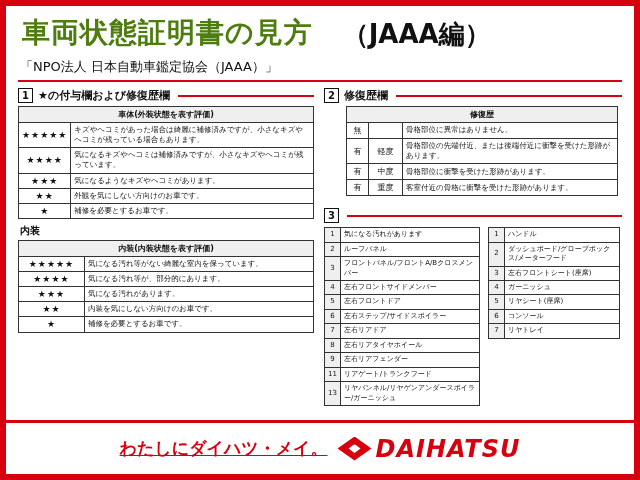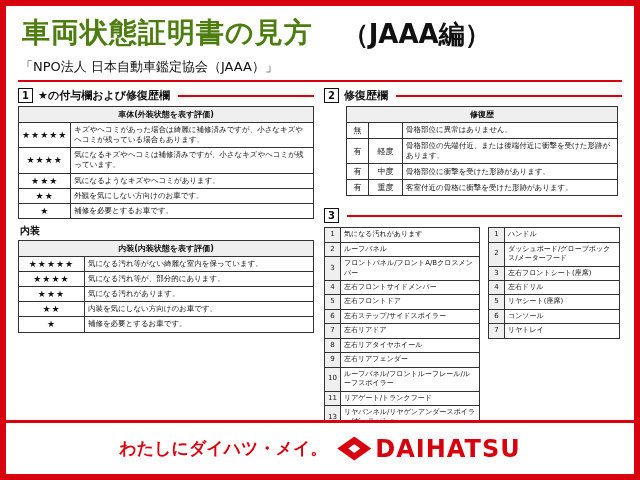--- a/index.html
+++ b/index.html
@@ -67,22 +67,22 @@
   .list-tbl td { border:1px solid #333; padding:1.5px 3px; line-height:1.35; }
   .list-no { width:16px; text-align:center; background:#efefef; }
   .lw1 { width:156px; }
   .lw2 { width:132px; }
 
   .footer {
     position:absolute; left:0; right:0; bottom:0; height:54px;
     border-top:3px solid #d7000f; background:#fff;
     display:flex; align-items:center; justify-content:center; gap:10px;
   }
-  .f-slogan { font-size:17px; font-weight:bold; color:#d7000f; letter-spacing:0px; }
-  .f-logo { display:flex; align-items:center; gap:4px; }
+  .f-slogan { font-size:17px; font-weight:bold; color:#d7000f; letter-spacing:0px;text-decoration:underline; }
+  .f-logo { display:flex; align-items:center; gap:4px;font-style:italic; }
   .f-mark {
     width:34px; height:24px; background:#d7000f;
     clip-path:polygon(50% 0%, 100% 50%, 50% 100%, 0% 50%);
     position:relative;
   }
   .f-mark::after{
     content:""; position:absolute; left:50%; top:50%; transform:translate(-50%,-50%);
     width:12px; height:9px; background:#fff;
     clip-path:polygon(50% 0%, 100% 50%, 50% 100%, 0% 50%);
   }
@@ -248,24 +248,20 @@
                 </tr>
             <tr>
                   <td class="list-no">8</td>
                   <td>左右リアタイヤホイール</td>
                 </tr>
             <tr>
                   <td class="list-no">9</td>
                   <td>左右リアフェンダー</td>
                 </tr>
             <tr>
-                  <td class="list-no">10</td>
-                  <td>ルーフパネル/フロントルーフレール/ルーフスポイラー</td>
-                </tr>
-            <tr>
                   <td class="list-no">11</td>
                   <td>リアゲート/トランクフード</td>
                 </tr>
             <tr>
                   <td class="list-no">13</td>
                   <td>リヤパンネル/リヤゲンアンダースポイラー/ガーニッシュ</td>
                 </tr>
           </tbody>
             </table>
 
@@ -278,21 +274,21 @@
             <tr>
                   <td class="list-no">2</td>
                   <td>ダッシュボード/グローブボックス/メーターフード</td>
                 </tr>
             <tr>
                   <td class="list-no">3</td>
                   <td>左右フロントシート(座席)</td>
                 </tr>
             <tr>
                   <td class="list-no">4</td>
-                  <td>左右ドリル</td>
+                  <td>ガーニッシュ</td>
                 </tr>
             <tr>
                   <td class="list-no">5</td>
                   <td>リヤシート(座席)</td>
                 </tr>
             <tr>
                   <td class="list-no">6</td>
                   <td>コンソール</td>
                 </tr>
             <tr>

